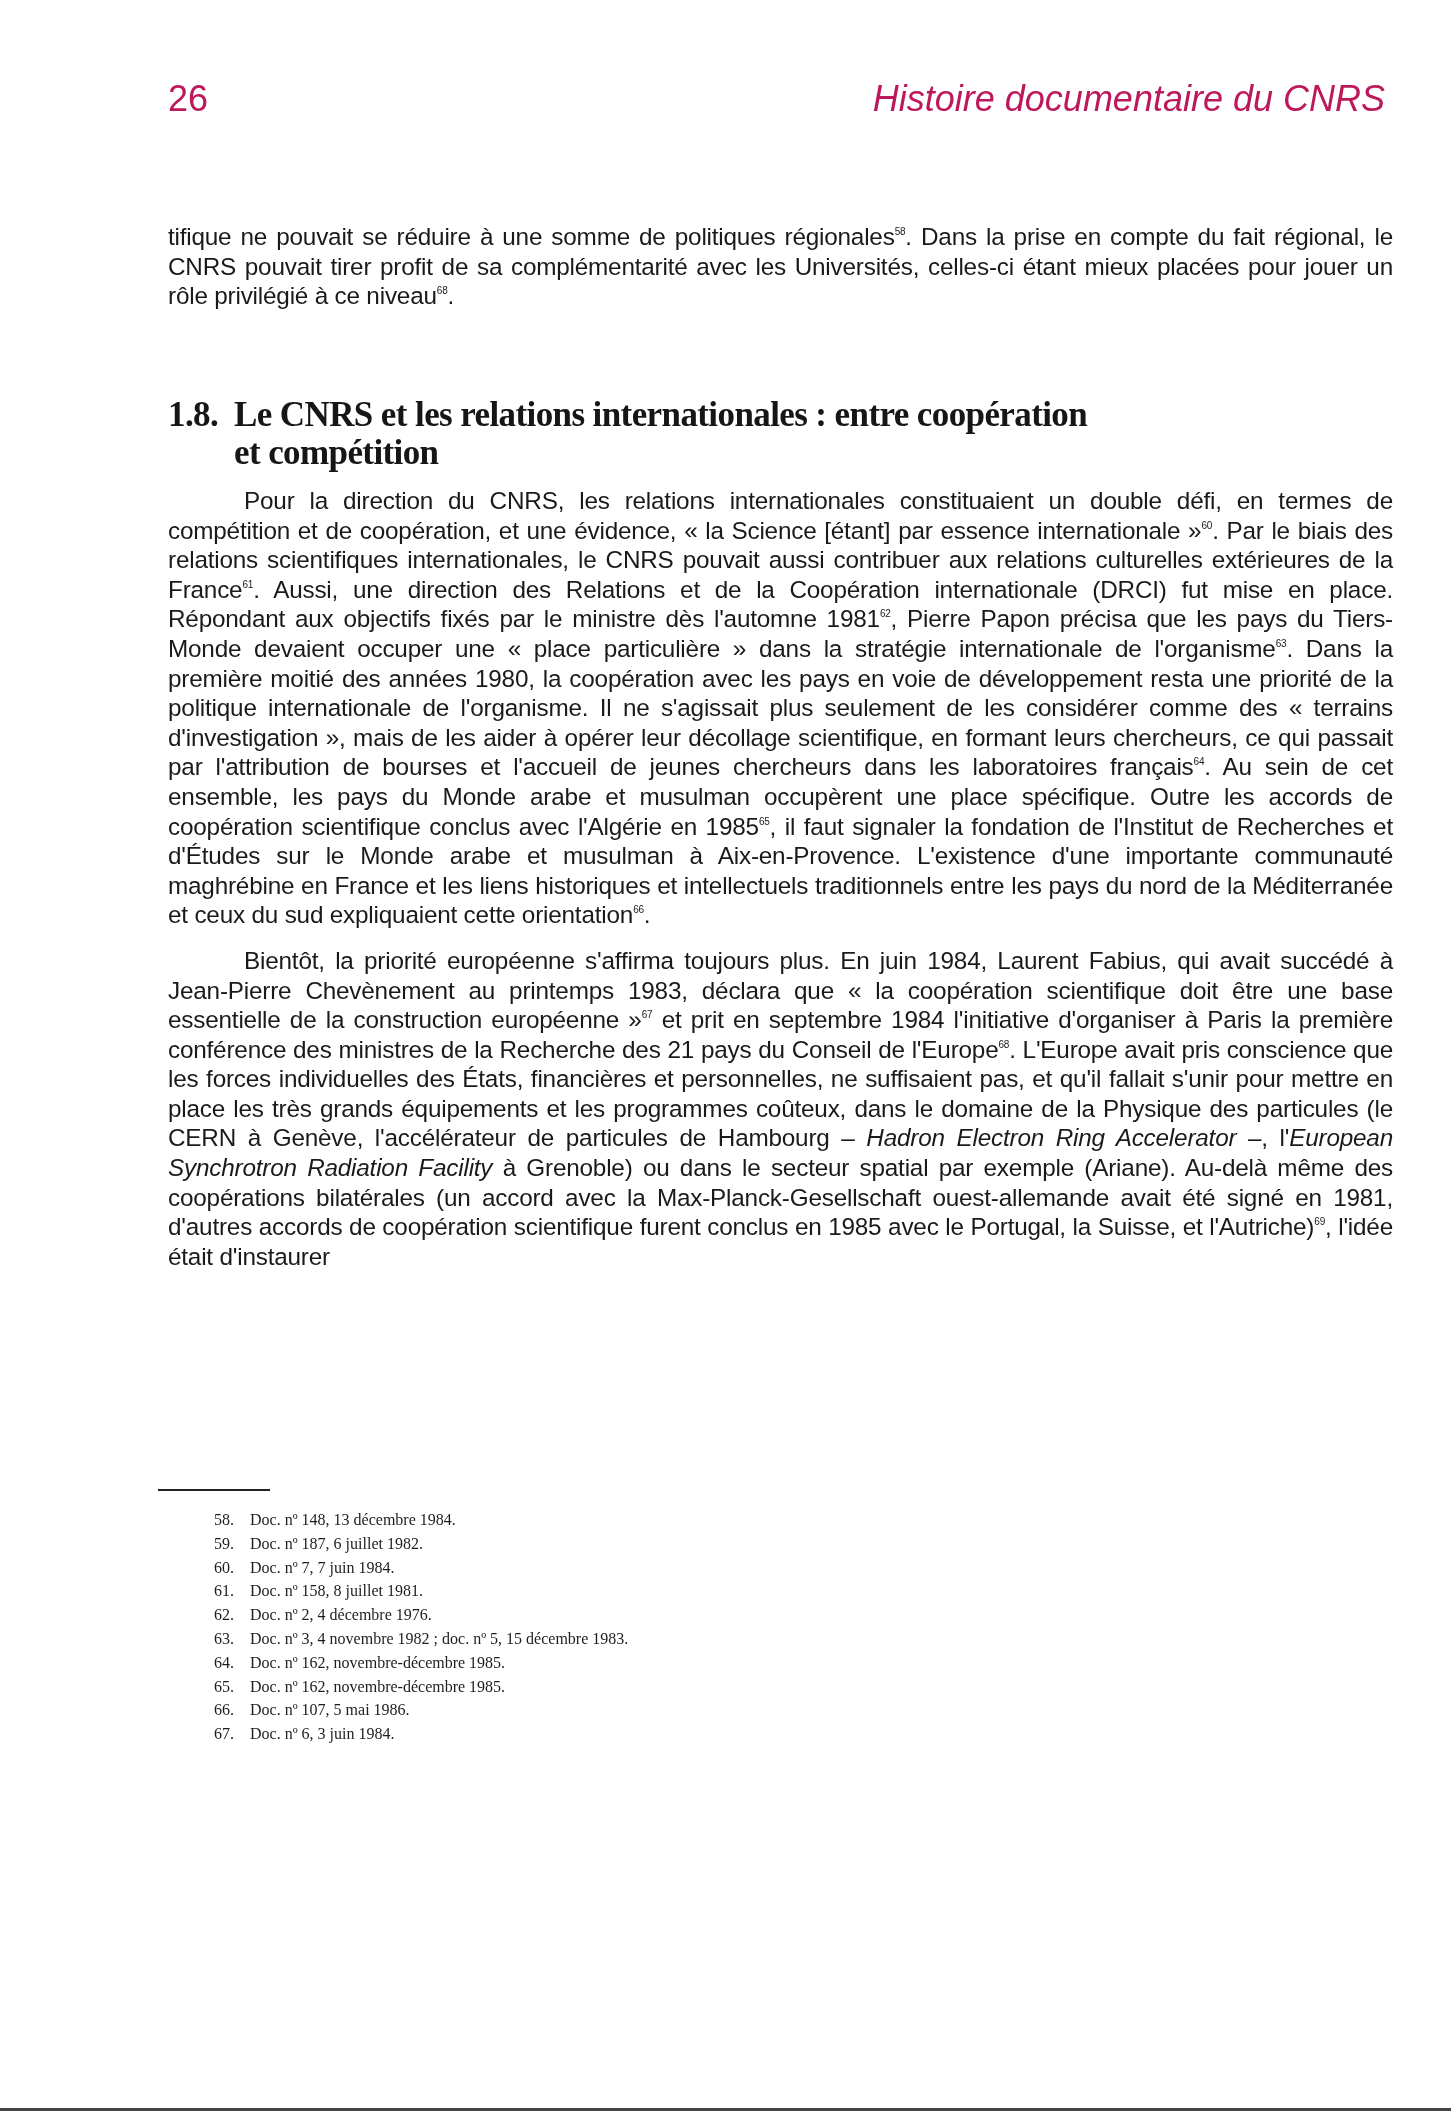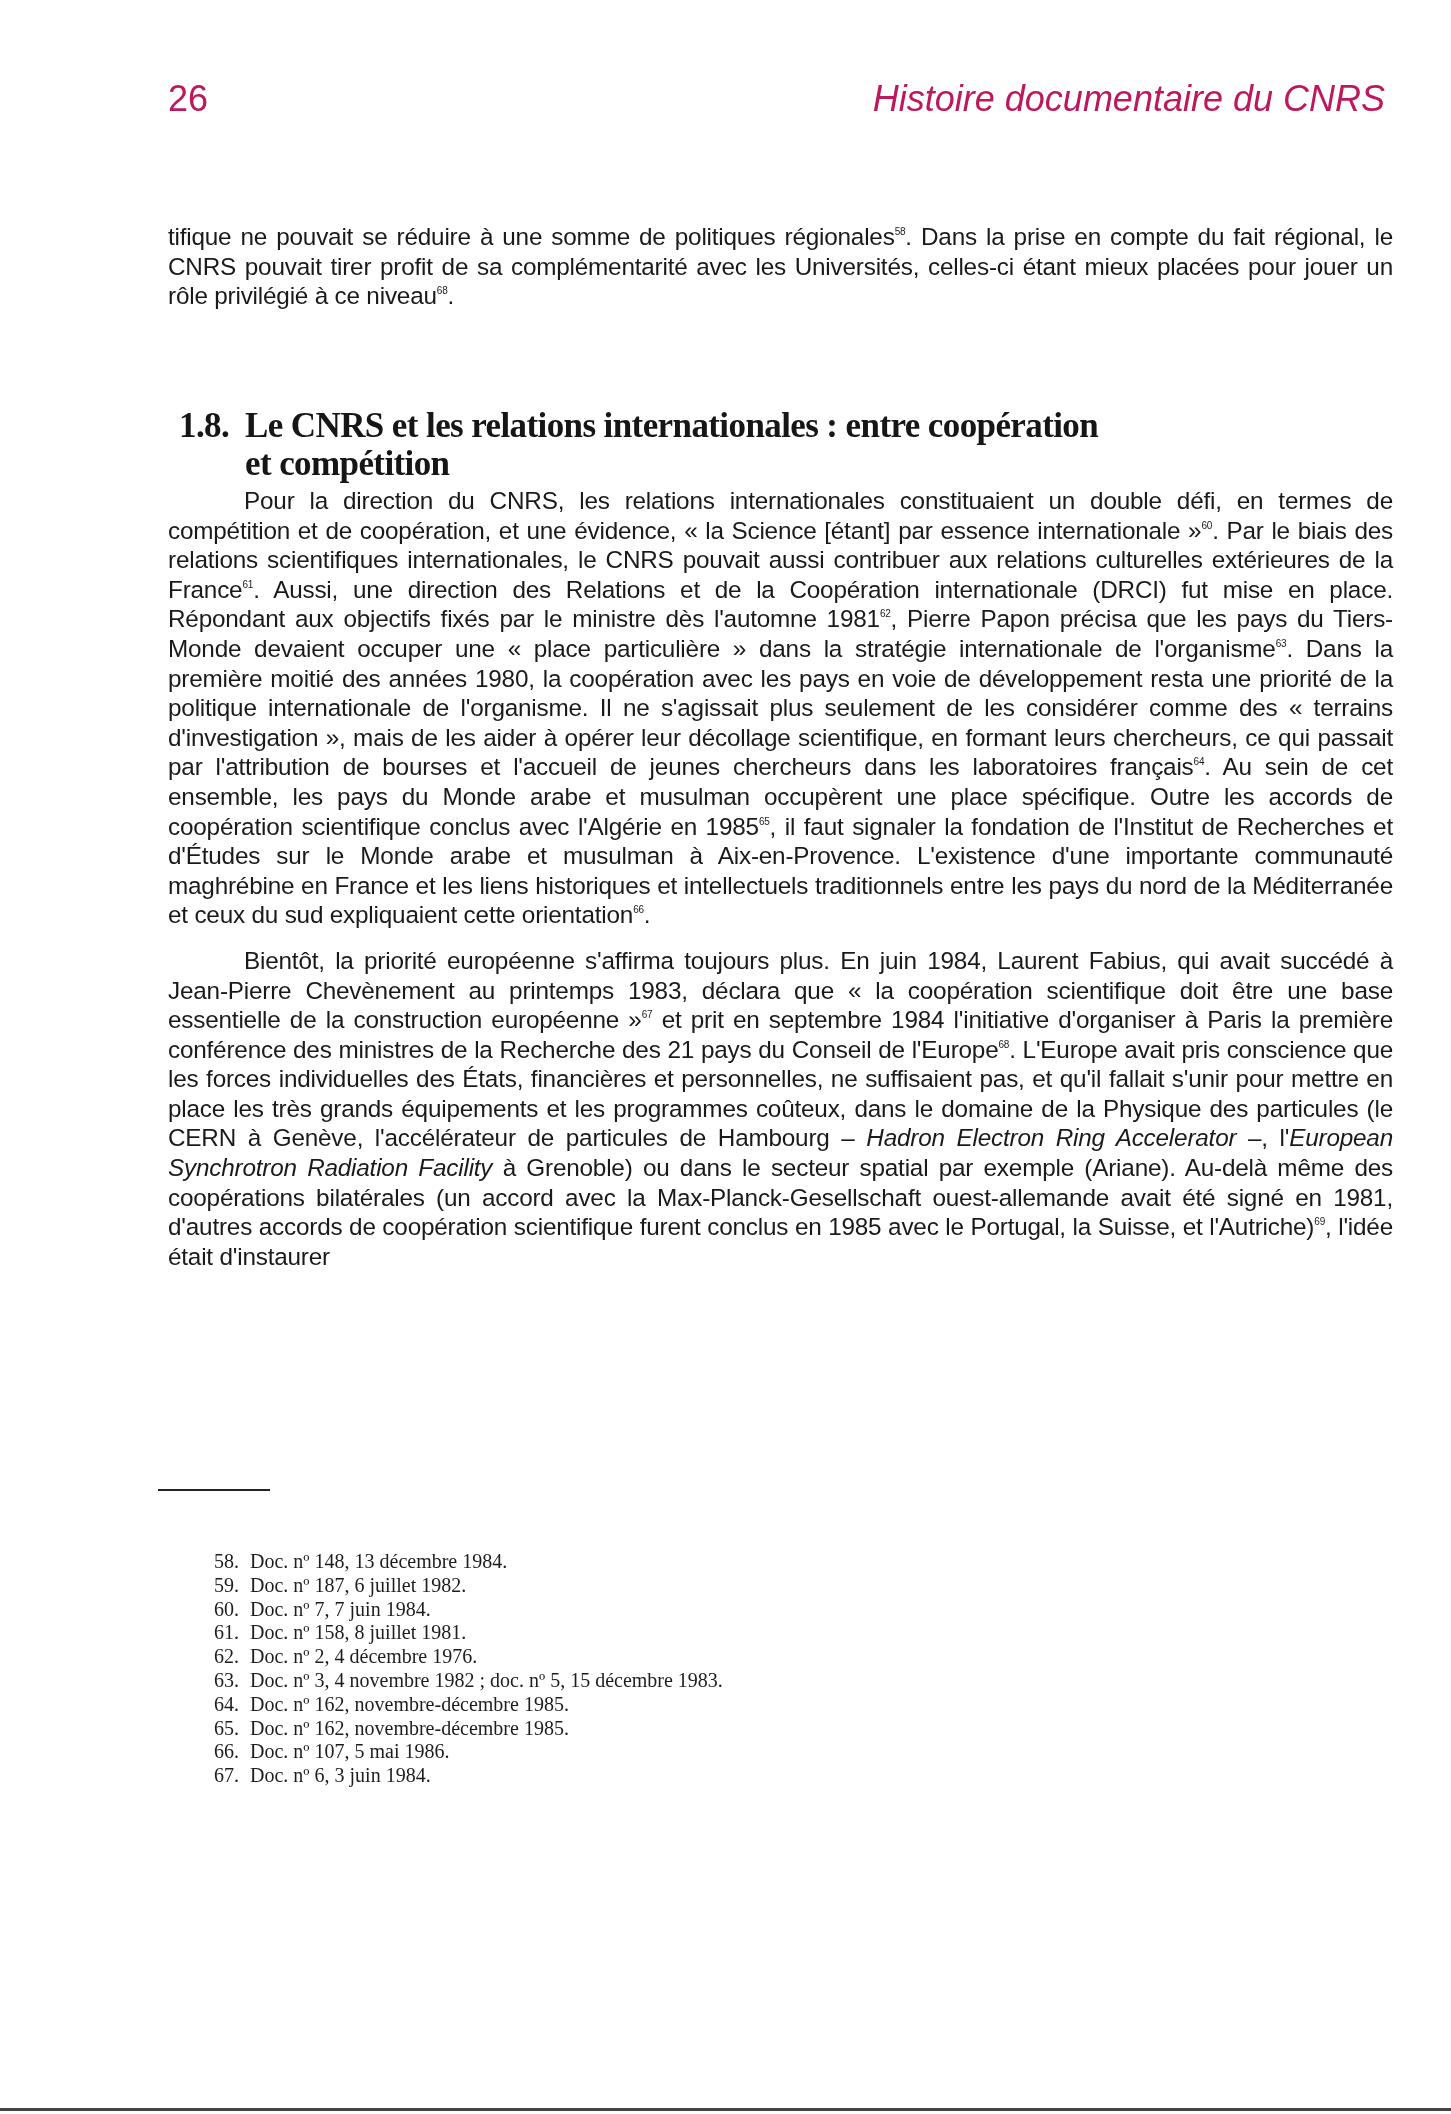--- a/index.html
+++ b/index.html
@@ -36,23 +36,23 @@
   .section-heading .line2 { padding-left: 66px; display: block; }
 
   .main { top: 486px; }
   .main .p2 { margin-top: 16px; }
 
   .footnote-rule {
     position: absolute; top: 1489px; left: 158px; width: 112px; height: 2px;
     background: #222;
   }
   .footnotes {
-    position: absolute; top: 1550px; left: 214px; width: 900px;
+    position: absolute; top: 1508px; left: 214px; width: 900px;
     font-family: "Liberation Serif", "DejaVu Serif", serif;
-    font-size: 20px; line-height: 23.8px; color: #1d1d1d;
+    font-size: 16px; line-height: 23.8px; color: #1d1d1d;
     list-style: none; margin: 0; padding: 0;
   }
   .footnotes li { white-space: nowrap; }
   .fn-num { display: inline-block; width: 36px; }
 
   .bottom-rule {
     position: absolute; left: 0; right: 0; top: 2108px; height: 3px; background: #444;
   }
   .i { font-style: italic; }
 </style>
@@ -63,21 +63,21 @@
   <span class="page-number">26</span>
   <span class="book-title">Histoire documentaire du CNRS</span>
 </div>
 
 <div class="body-text intro">
   <p>
     <span>tifique ne pouvait se réduire à une somme de politiques régionales</span><sup>58</sup><span>. Dans la prise en compte du fait régional, le CNRS pouvait tirer profit de sa complémentarité avec les Universités, celles-ci étant mieux placées pour jouer un rôle privilégié à ce niveau</span><sup>68</sup><span>.</span>
   </p>
 </div>
 
-<h2 class="section-heading" style="margin:11px;">
+<h2 class="section-heading" style="margin:0;">
   <span class="num">1.8.</span><span>Le CNRS et les relations internationales : entre coopération</span>
   <span class="line2">et compétition</span>
 </h2>
 
 <div class="body-text main">
   <p class="p-indent">
     <span>Pour la direction du CNRS, les relations internationales constituaient un double défi, en termes de compétition et de coopération, et une évidence, « la Science [étant] par essence internationale »</span><sup>60</sup><span>. Par le biais des relations scientifiques internationales, le CNRS pouvait aussi contribuer aux relations culturelles extérieures de la France</span><sup>61</sup><span>. Aussi, une direction des Relations et de la Coopération internationale (DRCI) fut mise en place. Répondant aux objectifs fixés par le ministre dès l'automne 1981</span><sup>62</sup><span>, Pierre Papon précisa que les pays du Tiers-Monde devaient occuper une « place particulière » dans la stratégie internationale de l'organisme</span><sup>63</sup><span>. Dans la première moitié des années 1980, la coopération avec les pays en voie de développement resta une priorité de la politique internationale de l'organisme. Il ne s'agissait plus seulement de les considérer comme des « terrains d'investigation », mais de les aider à opérer leur décollage scientifique, en formant leurs chercheurs, ce qui passait par l'attribution de bourses et l'accueil de jeunes chercheurs dans les laboratoires français</span><sup>64</sup><span>. Au sein de cet ensemble, les pays du Monde arabe et musulman occupèrent une place spécifique. Outre les accords de coopération scientifique conclus avec l'Algérie en 1985</span><sup>65</sup><span>, il faut signaler la fondation de l'Institut de Recherches et d'Études sur le Monde arabe et musulman à Aix-en-Provence. L'existence d'une importante communauté maghrébine en France et les liens historiques et intellectuels traditionnels entre les pays du nord de la Méditerranée et ceux du sud expliquaient cette orientation</span><sup>66</sup><span>.</span>
   </p>
   <p class="p-indent p2">
     <span>Bientôt, la priorité européenne s'affirma toujours plus. En juin 1984, Laurent Fabius, qui avait succédé à Jean-Pierre Chevènement au printemps 1983, déclara que « la coopération scientifique doit être une base essentielle de la construction européenne »</span><sup>67</sup><span> et prit en septembre 1984 l'initiative d'organiser à Paris la première conférence des ministres de la Recherche des 21 pays du Conseil de l'Europe</span><sup>68</sup><span>. L'Europe avait pris conscience que les forces individuelles des États, financières et personnelles, ne suffisaient pas, et qu'il fallait s'unir pour mettre en place les très grands équipements et les programmes coûteux, dans le domaine de la Physique des particules (le CERN à Genève, l'accélérateur de particules de Hambourg – </span><span class="i">Hadron Electron Ring Accelerator</span><span> –, l'</span><span class="i">European Synchrotron Radiation Facility</span><span> à Grenoble) ou dans le secteur spatial par exemple (Ariane). Au-delà même des coopérations bilatérales (un accord avec la Max-Planck-Gesellschaft ouest-allemande avait été signé en 1981, d'autres accords de coopération scientifique furent conclus en 1985 avec le Portugal, la Suisse, et l'Autriche)</span><sup>69</sup><span>, l'idée était d'instaurer</span>

